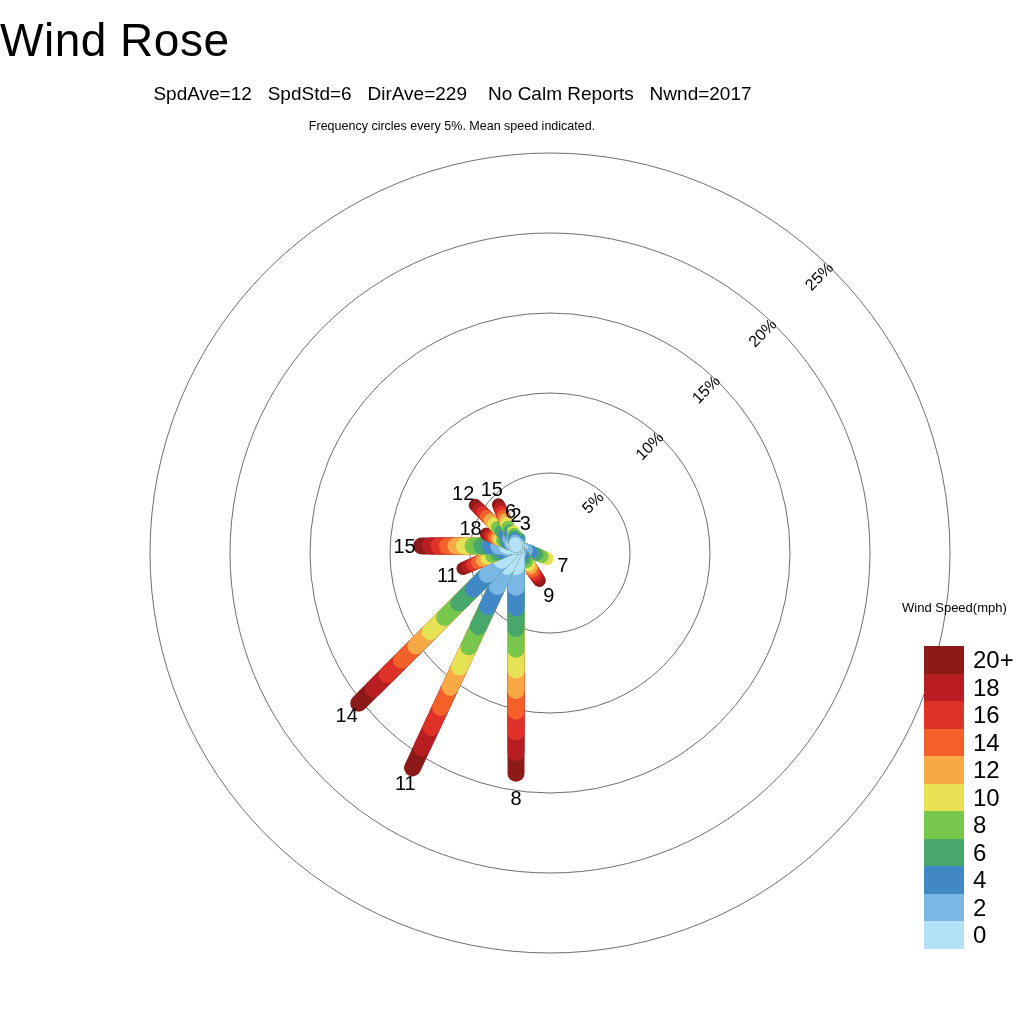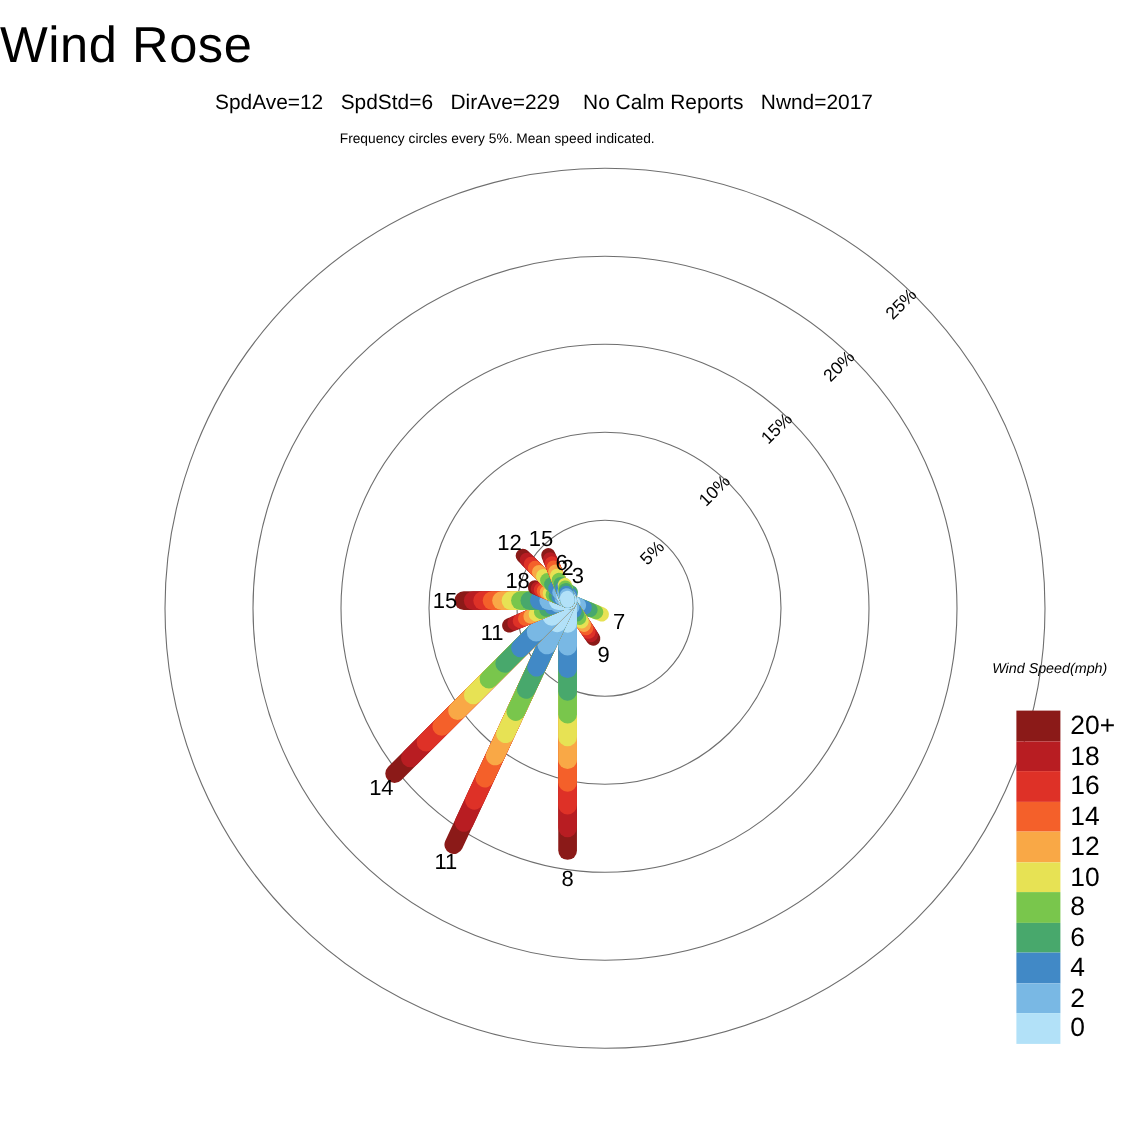--- a/index.html
+++ b/index.html
@@ -34,21 +34,20 @@
   }
   .subtitle {
     position: absolute;
     top: 82px;
     left: 0;
     width: 905px;
     text-align: center;
     font-size: 19px;
     line-height: 24px;
     white-space: pre;
-    padding-left: 42px;
   }
   .subsubtitle {
     position: absolute;
     top: 117px;
     left: 0;
     width: 904px;
     text-align: center;
     font-size: 12.5px;
     line-height: 18px;
   }
@@ -64,21 +63,20 @@
     left: 900px;
     top: 600px;
     width: 124px;
   }
   .legend-title {
     font-size: 13px;
     line-height: 16px;
     white-space: nowrap;
     margin-bottom: 17px;
     margin-left: 2px;
-    font-style: italic;
   }
   .legend-rows {
     position: absolute;
     left: 24px;
     top: 46px;
   }
   .legend-row {
     display: flex;
     align-items: center;
     height: 27.5px;

